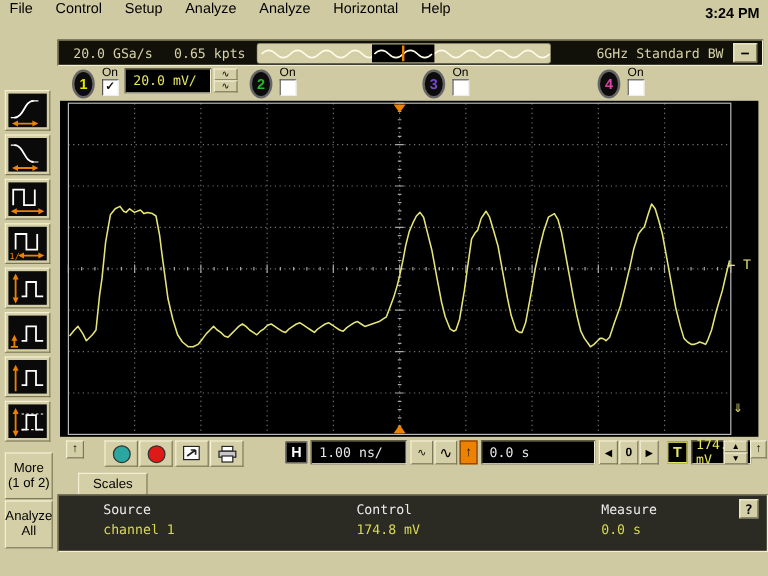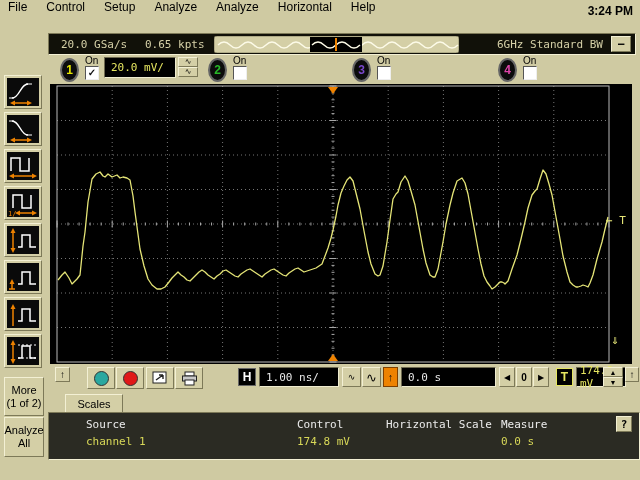--- a/index.html
+++ b/index.html
@@ -405,21 +405,20 @@
   <div class="infopanel">
     <div class="col" style="left:37px;">
       <span class="hdr">Source</span>
       <span class="val">channel 1</span>
     </div>
     <div class="col" style="left:248px;">
       <span class="hdr">Control</span>
       <span class="val">174.8 mV</span>
     </div>
     <div class="col" style="left:337px;">
-      <span class="hdr">Horizontal Scale</span>
     </div>
     <div class="col" style="left:452px;">
       <span class="hdr">Measure</span>
       <span class="val">0.0 s</span>
     </div>
     <div class="btn raised helpbtn">?</div>
   </div>
 
 </div>
 

